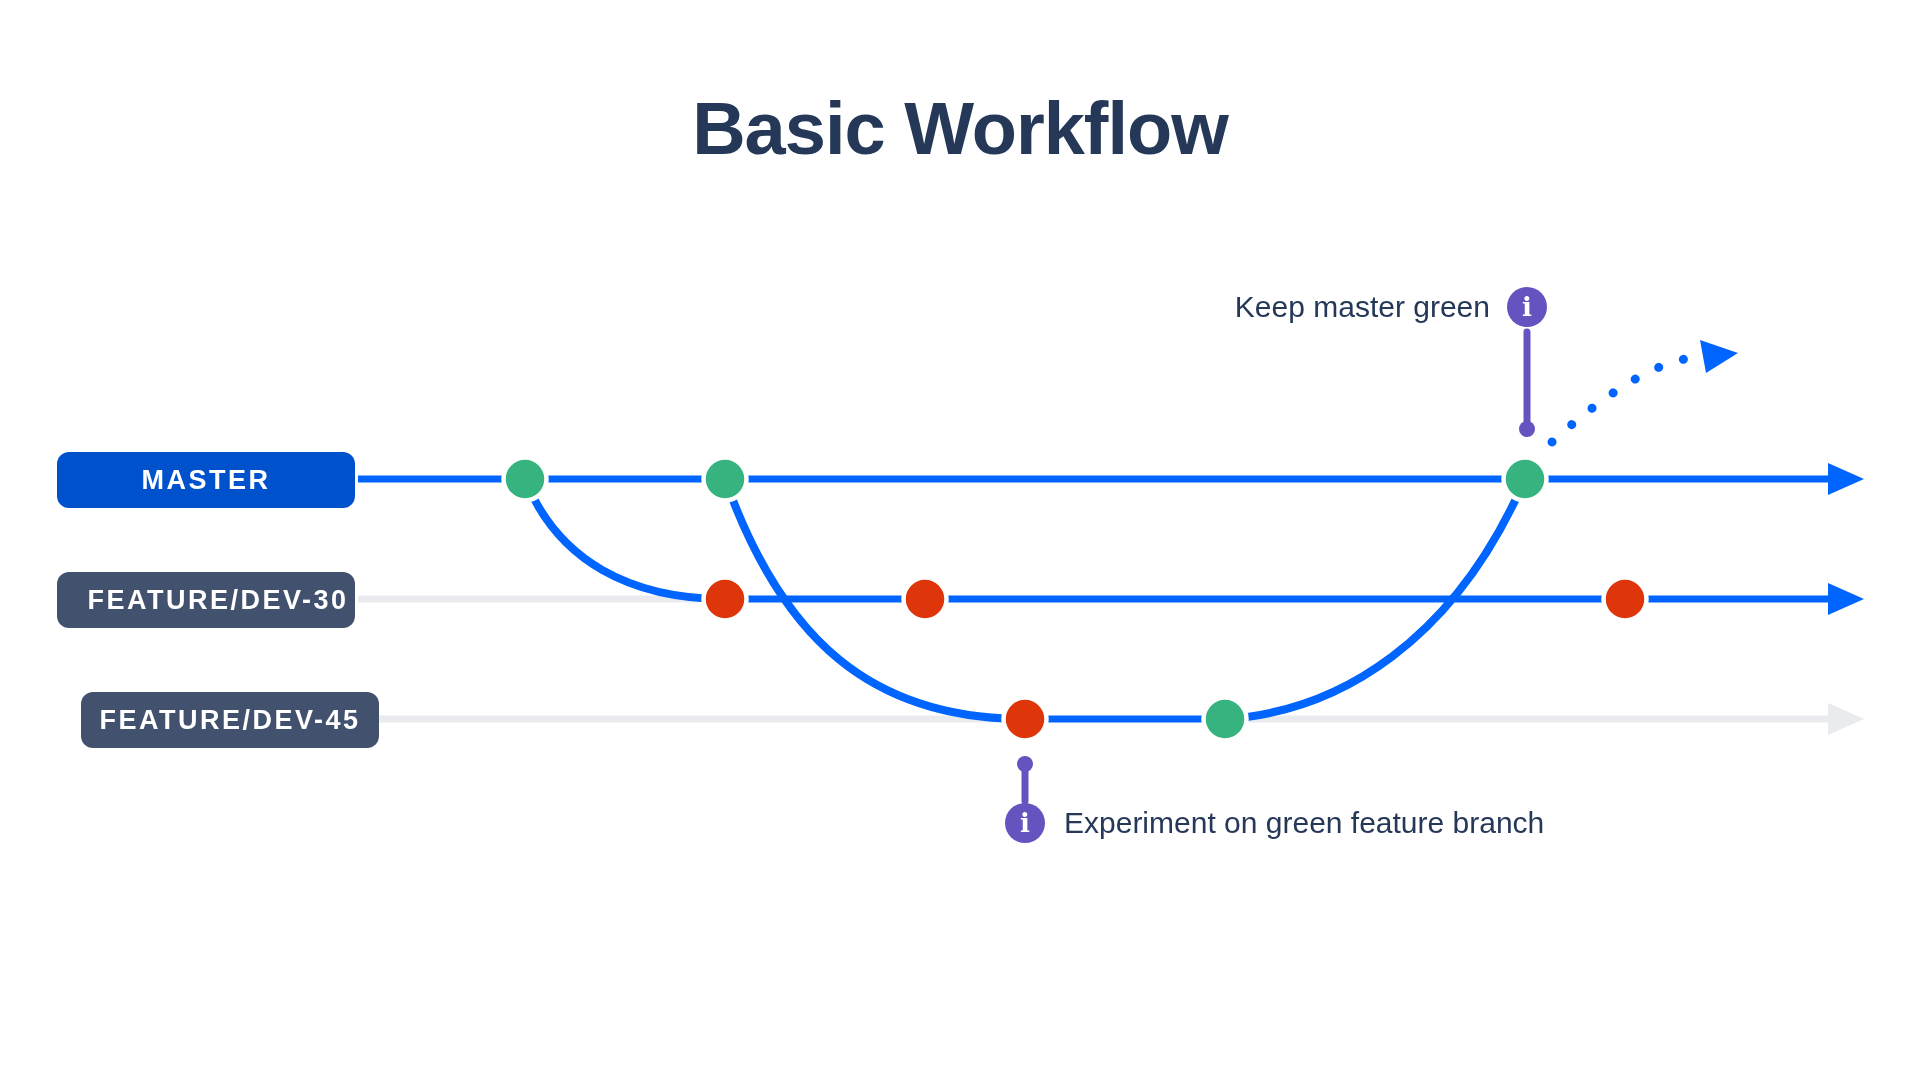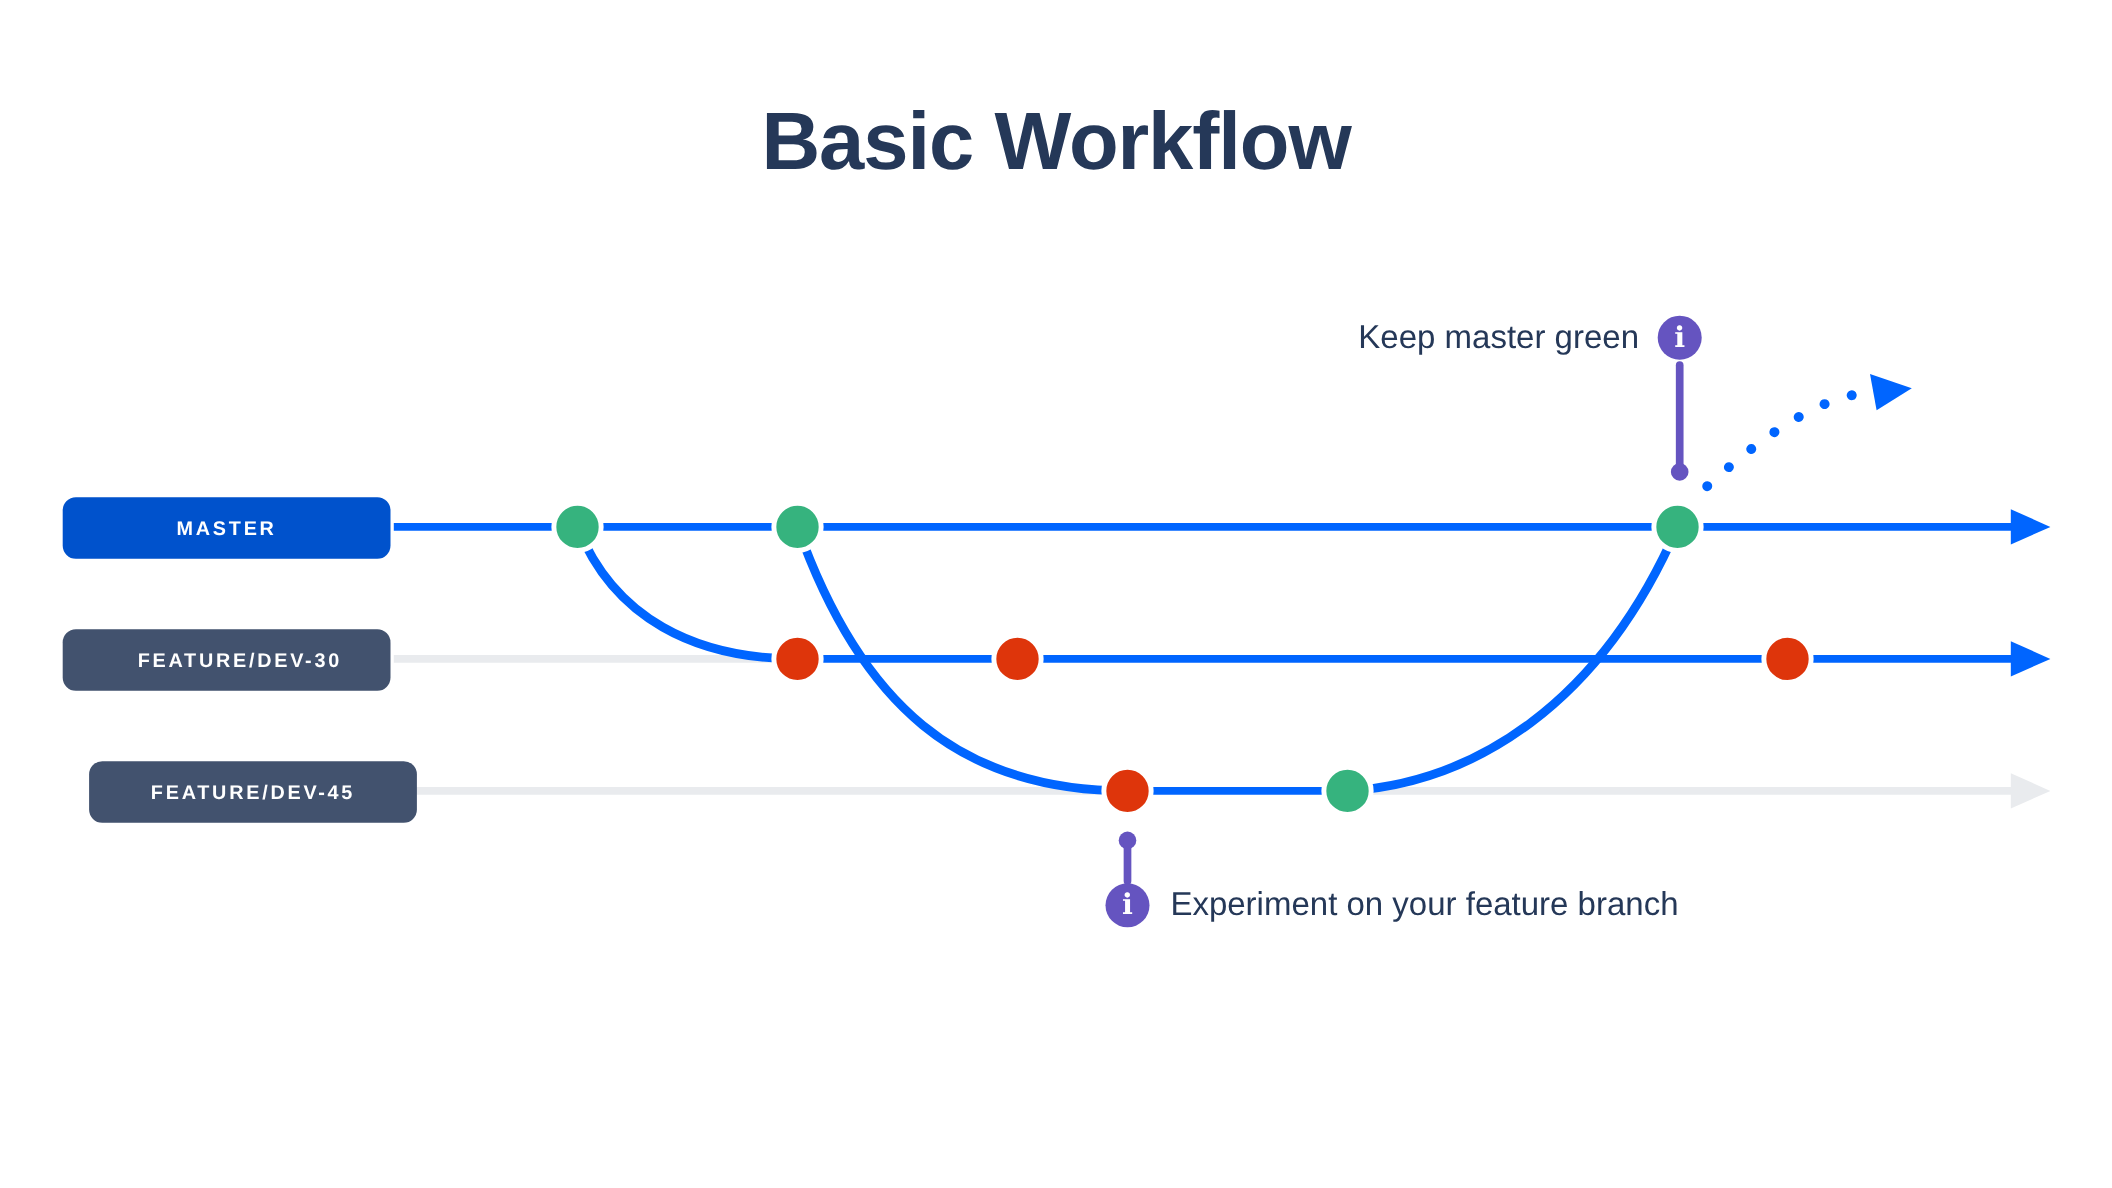--- a/index.html
+++ b/index.html
@@ -25,21 +25,21 @@
   .dotted-arc  { stroke: var(--line-blue, #0065FF); stroke-width: 9; fill: none;
                  stroke-linecap: round; stroke-dasharray: 0.1 26; }
   .pin-line    { stroke: var(--info-purple, #6554C0); stroke-width: 7; stroke-linecap: round; }
   .pin-dot     { fill: var(--info-purple, #6554C0); }
   circle.commit{ stroke: #ffffff; stroke-width: 4.5; }
 
   .badge {
     position: absolute; left: 57px; width: 298px; height: 56px;
     border-radius: 12px; color: #ffffff;
     display: flex; align-items: center; justify-content: center;
-    font-size: 18px; font-weight: bold; letter-spacing: 2.5px;
+    font-size: 27px; font-weight: bold; letter-spacing: 2.5px;
   }
   .badge-master { top: 452px; background: var(--master-badge, #0052CC); }
   .badge-dev30  { top: 572px; background: var(--feature-badge, #42526E); padding-left: 24px; }
   .badge-dev45  { top: 692px; background: var(--feature-badge, #42526E); margin-left: 24px; }
 
   .annotation { position: absolute; display: flex; align-items: center; }
   .annotation-top    { top: 287px; right: 373px; gap: 17px; }
   .annotation-bottom { top: 803px; left: 1005px; gap: 19px; }
 
   .ann-text {
@@ -113,16 +113,16 @@
     <span>FEATURE/DEV-45</span>
   </div>
 
   <div class="annotation annotation-top">
     <span class="ann-text">Keep master green</span>
     <span class="info-icon">i</span>
   </div>
 
   <div class="annotation annotation-bottom">
     <span class="info-icon">i</span>
-    <span class="ann-text">Experiment on your feature branch</span>
+    <span class="ann-text">Experiment on green feature branch</span>
   </div>
 
 </div>
 
 </body></html>

